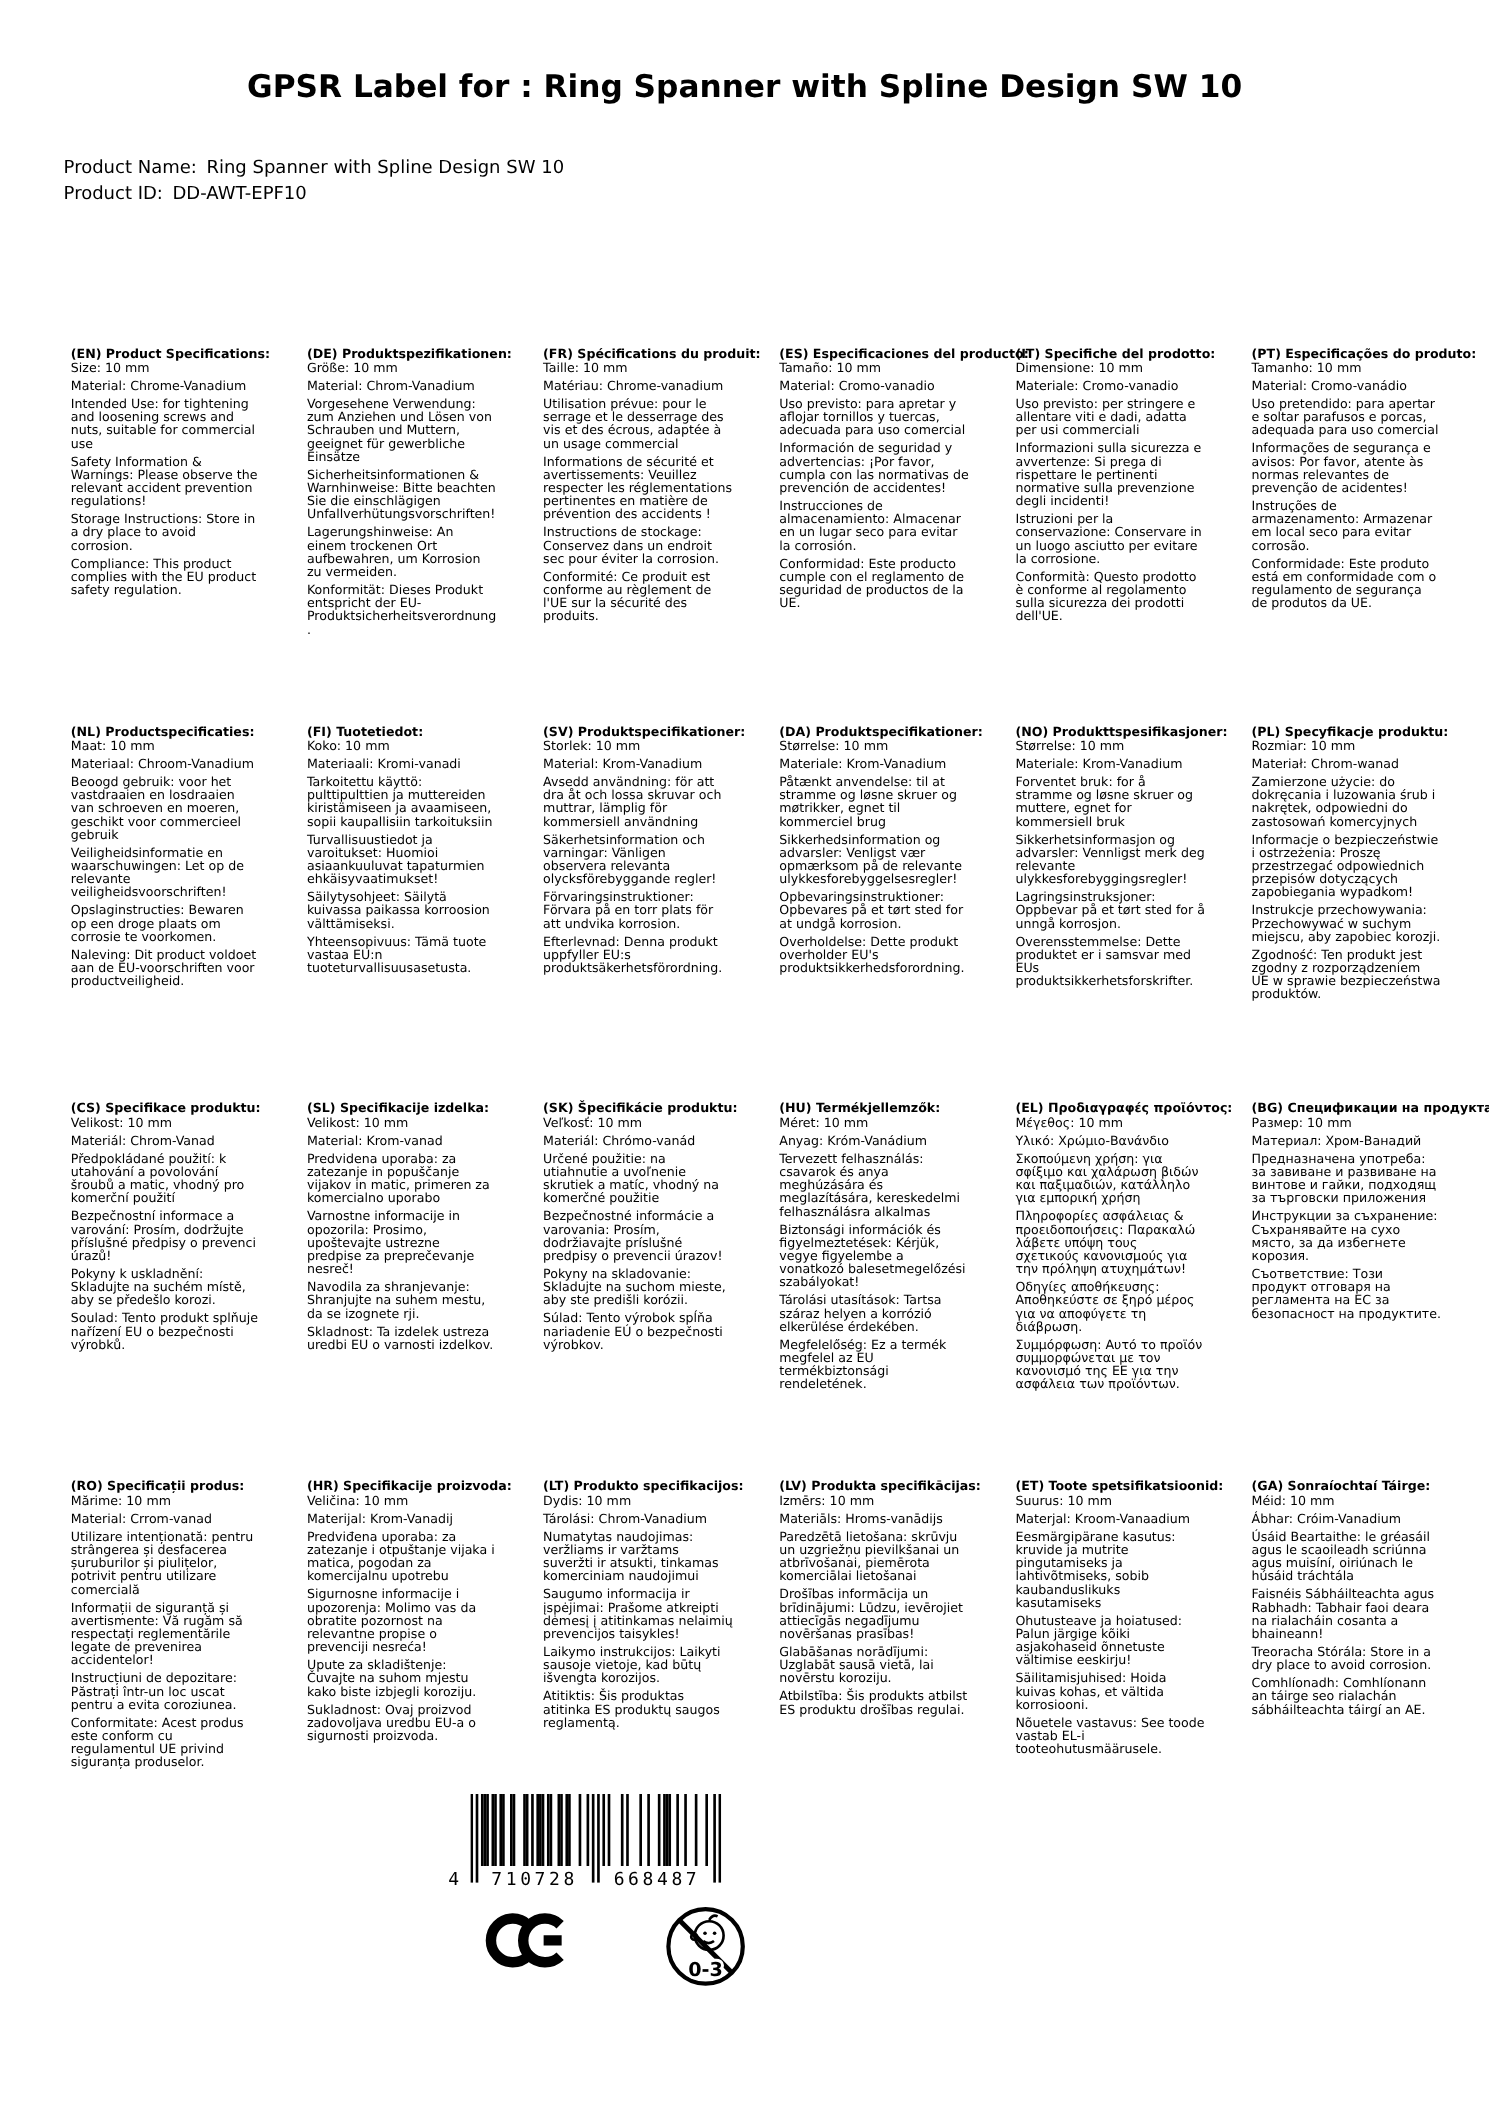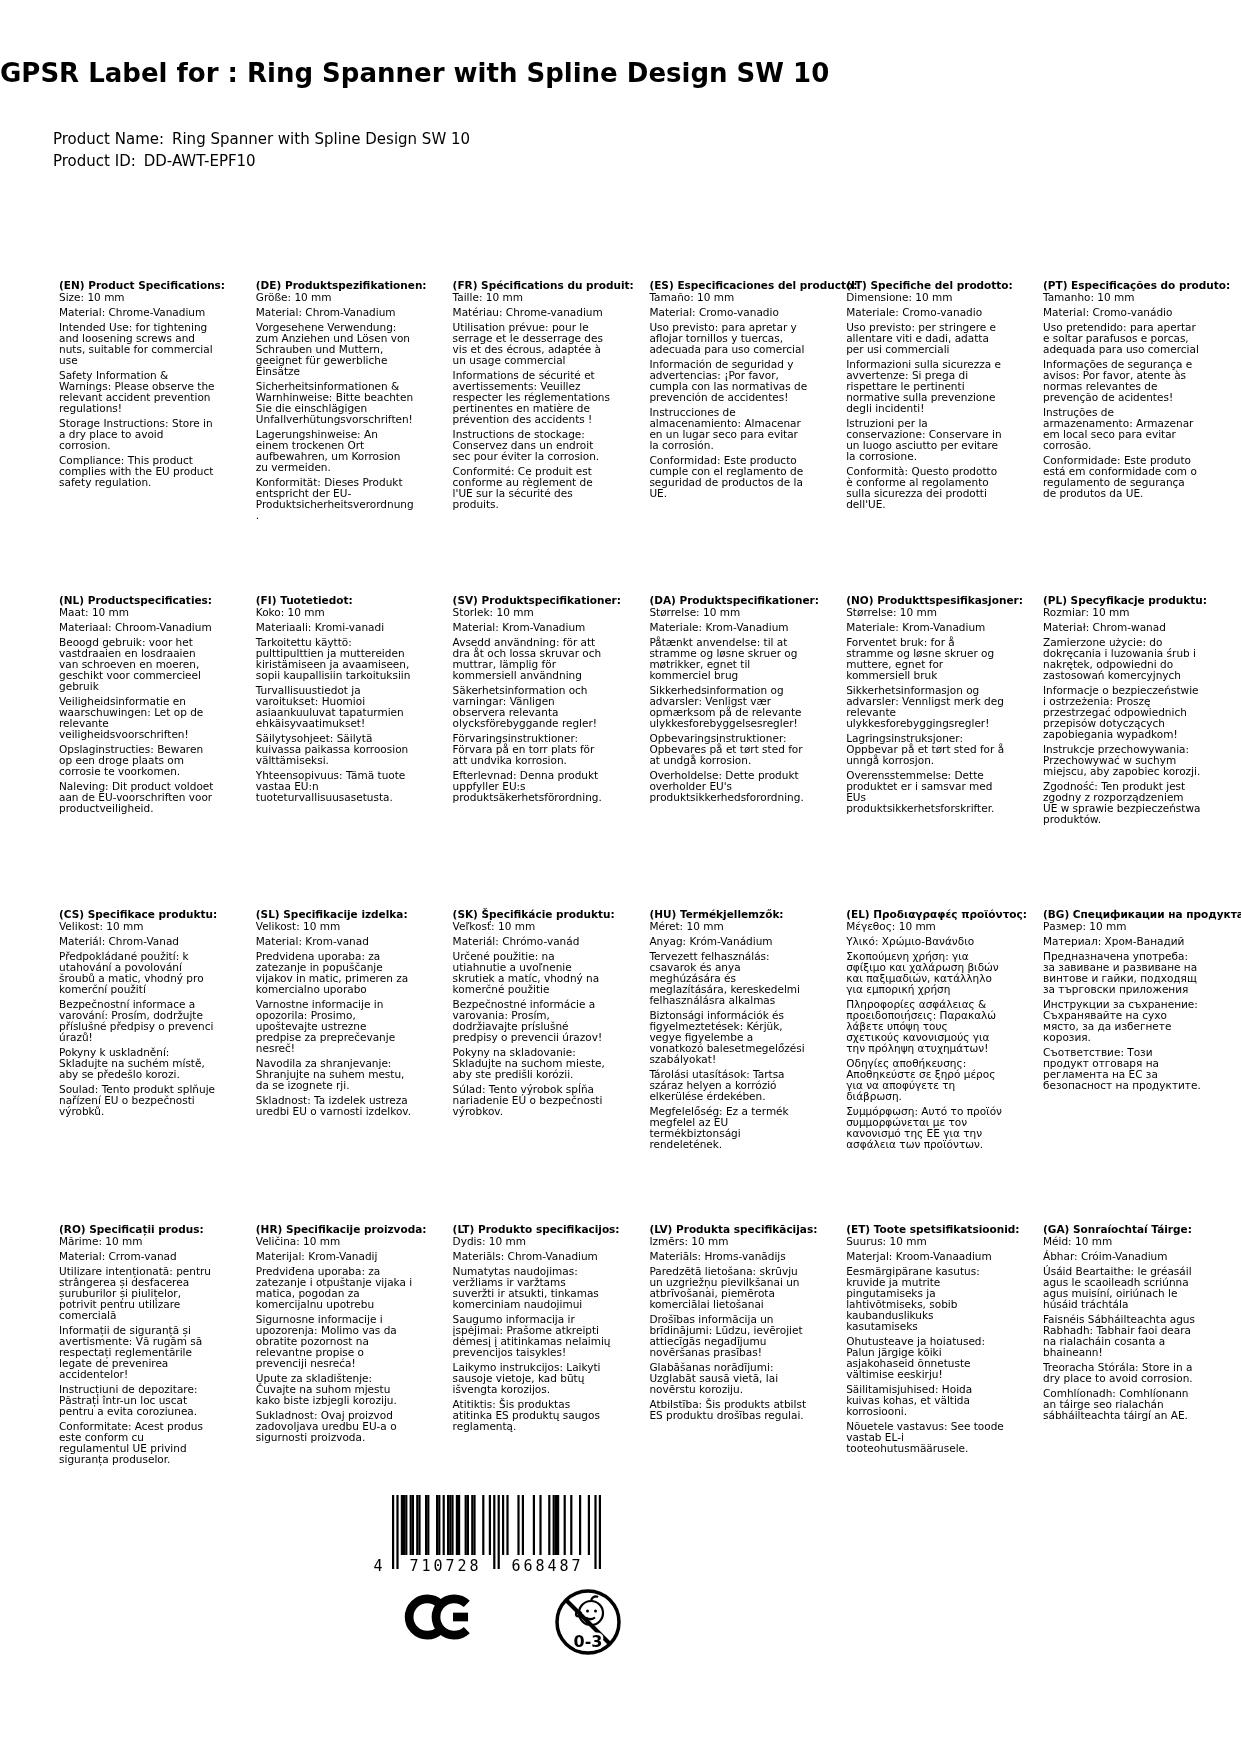--- a/index.html
+++ b/index.html
@@ -2,30 +2,30 @@
 <html><head>
 <meta charset="utf-8">
 <style>
   html,body{margin:0;padding:0}
   body{
     width:1241px;height:1754px;position:relative;overflow:hidden;
     background:#fff;color:#000;
     font-family:"DejaVu Sans","Liberation Sans",sans-serif;
   }
   .title{
-    position:absolute;top:58px;left:0;width:1241px;
+    position:absolute;top:58px;left:0;width:1241px;text-align:center;
     font-size:26px;font-weight:bold;
   }
   .product-info{position:absolute;left:53px;top:128px;font-size:15px}
   .info-line{line-height:22px;white-space:nowrap}
   .info-line .lbl{font-weight:normal}
   .info-line .val{margin-left:8px}
 
   .spec-grid{
-    position:absolute;left:59px;top:280px;
+    position:absolute;left:59px;top:290px;
     display:grid;grid-template-columns:repeat(6,196.8px);
     grid-template-rows:repeat(4,314.5px);
   }
   .spec-block{font-size:10.5px;line-height:11px}
   .spec-header{font-weight:bold;white-space:nowrap;margin:0 0 1px}
   .spec-block p{margin:0 0 4px;width:158px;overflow-wrap:break-word}
 
   .barcode{position:absolute;left:392px;top:1495px;width:209px;height:92px}
   .barcode svg rect{fill:#000}
   .bc{position:absolute;top:62px;font-family:"DejaVu Sans Mono","Liberation Mono",monospace;
@@ -225,21 +225,21 @@
         <p>Veličina: 10 mm</p>
         <p>Materijal: Krom-Vanadij</p>
         <p>Predviđena uporaba: za zatezanje i otpuštanje vijaka i matica, pogodan za komercijalnu upotrebu</p>
         <p>Sigurnosne informacije i upozorenja: Molimo vas da obratite pozornost na relevantne propise o prevenciji nesreća!</p>
         <p>Upute za skladištenje: Čuvajte na suhom mjestu kako biste izbjegli koroziju.</p>
         <p>Sukladnost: Ovaj proizvod zadovoljava uredbu EU-a o sigurnosti proizvoda.</p>
       </div>
       <div class="spec-block">
         <div class="spec-header">(LT) Produkto specifikacijos:</div>
         <p>Dydis: 10 mm</p>
-        <p>Materiāls: Chrom-Vanadium</p>
+        <p>Tárolási: Chrom-Vanadium</p>
         <p>Numatytas naudojimas: veržliams ir varžtams suveržti ir atsukti, tinkamas komerciniam naudojimui</p>
         <p>Saugumo informacija ir įspėjimai: Prašome atkreipti dėmesį į atitinkamas nelaimių prevencijos taisykles!</p>
         <p>Laikymo instrukcijos: Laikyti sausoje vietoje, kad būtų išvengta korozijos.</p>
         <p>Atitiktis: Šis produktas atitinka ES produktų saugos reglamentą.</p>
       </div>
       <div class="spec-block">
         <div class="spec-header">(LV) Produkta specifikācijas:</div>
         <p>Izmērs: 10 mm</p>
         <p>Materiāls: Hroms-vanādijs</p>
         <p>Paredzētā lietošana: skrūvju un uzgriežņu pievilkšanai un atbrīvošanai, piemērota komerciālai lietošanai</p>

